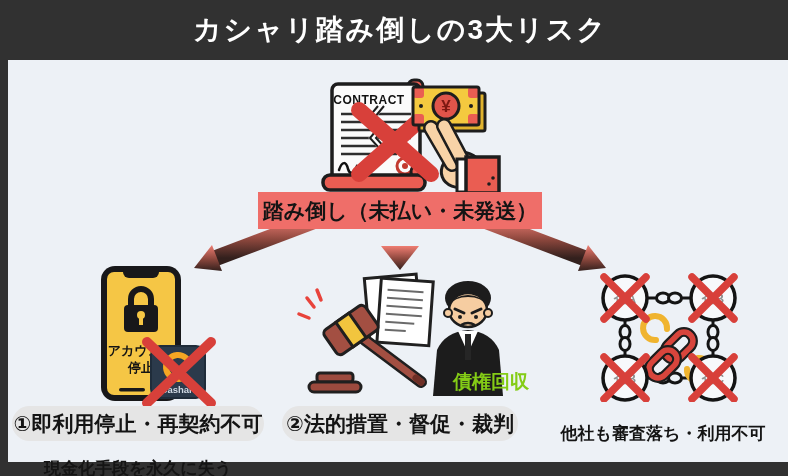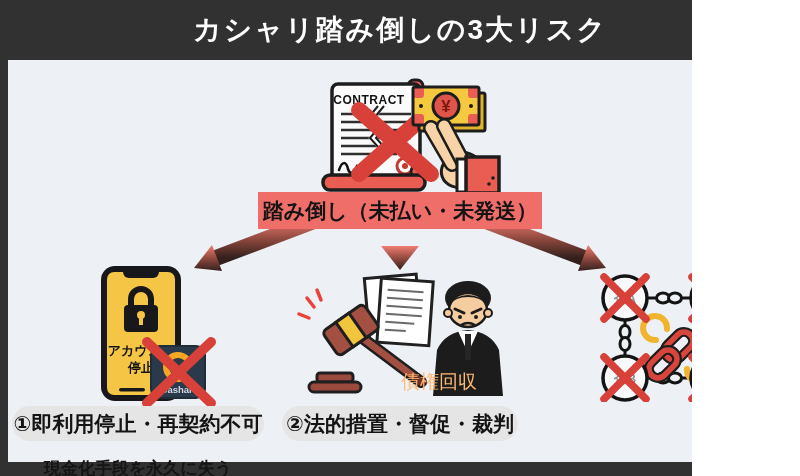--- a/index.html
+++ b/index.html
@@ -1,39 +1,39 @@
 <!DOCTYPE html>
 <html><head>
 <meta charset="utf-8">
 <style>
   * { margin:0; padding:0; box-sizing:border-box; }
   html,body { width:800px; height:476px; }
   .page {
-    position:relative; width:692px; height:476px;
+    position:relative; width:788px; height:476px;
     background:#313131; overflow:hidden;
     font-family:"Liberation Sans","DejaVu Sans",sans-serif;
   }
   .header { position:absolute; left:0; top:0; width:800px; height:60px;
     display:flex; align-items:center; justify-content:center; }
   .title { color:#ffffff; font-size:28px; font-weight:bold; letter-spacing:2px; }
   .panel { position:absolute; left:8px; top:60px; width:784px; height:402px;
     background:#edf1f6; z-index:1; }
   .banner {
     position:absolute; left:258px; top:192px; width:284px; height:37px;
     background:#ef6e69; border-radius:0; z-index:3;
     display:flex; align-items:center; justify-content:center;
     font-size:21px; font-weight:bold; color:#141414; white-space:nowrap;
   }
   .arrows-svg { position:absolute; left:150px; top:208px; z-index:2; }
   .hero-svg { position:absolute; left:305px; top:72px; z-index:3; }
   .phone-svg { position:absolute; left:95px; top:262px; z-index:3; }
   .gavel-svg { position:absolute; left:295px; top:268px; z-index:3; }
   .network-svg { position:absolute; left:593px; top:262px; z-index:3; }
   .figure-label { position:absolute; left:401px; top:369px; width:128px; z-index:4;
-    font-size:19px; font-weight:normal; color:#fdba74; text-align:left; white-space:nowrap; }
+    font-size:19px; font-weight:bold; color:#84cc16; text-align:right; white-space:nowrap; }
   .risk-col { position:absolute; top:406px; text-align:center; z-index:4; }
   .risk-col.c1 { left:12px;  width:252px; }
   .risk-col.c2 { left:282px; width:236px; }
   .risk-col.c3 { left:536px; width:254px; }
   .badge { background:#e5e5e5; border-radius:18px; height:35px; line-height:35px;
     font-size:21px; font-weight:bold; color:#141414; white-space:nowrap; overflow:visible; }
   .caption { margin-top:16px; font-size:17px; font-weight:bold; color:#141414; white-space:nowrap; }
   svg text { font-family:"Liberation Sans","DejaVu Sans",sans-serif; }
 </style>
 </head>
@@ -275,15 +275,16 @@
   </svg>
 
   <div class="risk-col c1">
     <div class="badge">①即利用停止・再契約不可</div>
     <div class="caption">現金化手段を永久に失う</div>
   </div>
   <div class="risk-col c2">
     <div class="badge">②法的措置・督促・裁判</div>
   </div>
   <div class="risk-col c3">
+    <div class="caption">他社も審査落ち・利用不可</div>
   </div>
 
 </div>
 
 </body></html>

